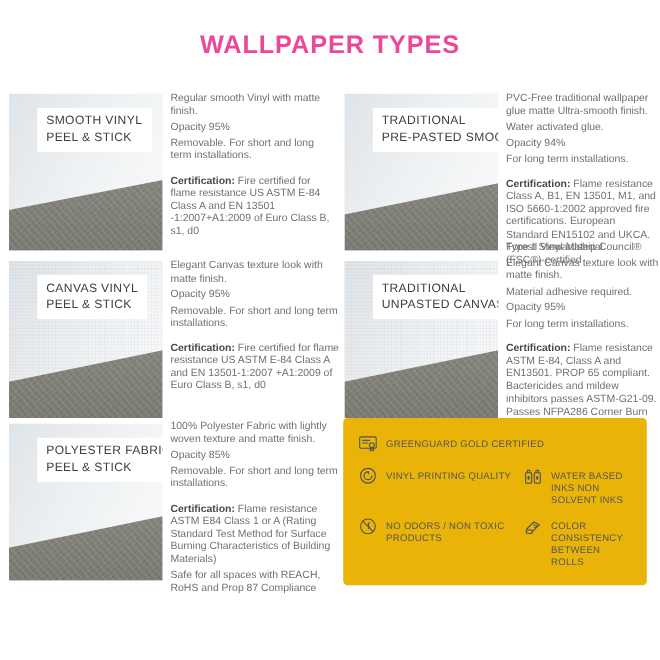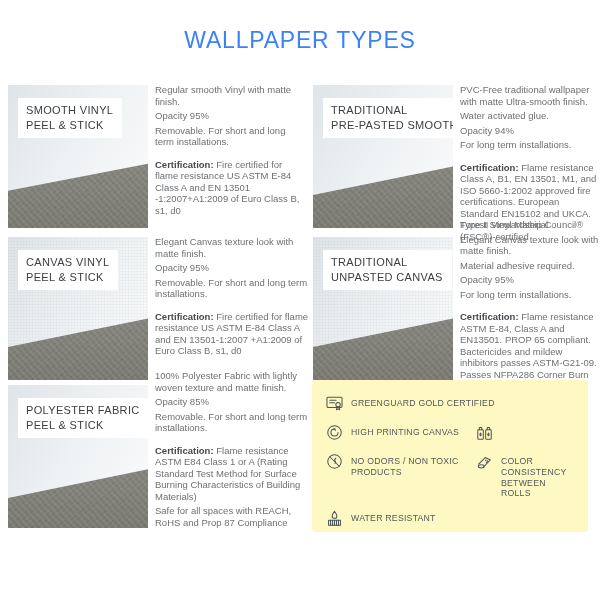--- a/index.html
+++ b/index.html
@@ -1,57 +1,57 @@
 <!DOCTYPE html>
 <html><head>
 <meta charset="utf-8">
 <style>
   html,body{margin:0;padding:0;background:#fff;}
   .page{position:relative;width:600px;height:600px;background:#ffffff;overflow:hidden;
         font-family:"Liberation Sans", sans-serif;}
   .title{position:absolute;top:27px;left:0;width:600px;text-align:center;
-         font-size:23px;font-weight:normal;letter-spacing:0.8px;color:#3b82f6;}
+         font-size:23px;font-weight:bold;letter-spacing:0.8px;color:#ec4899;}
   
   .card{position:absolute;width:140px;height:143px;overflow:hidden;}
   .wall{position:absolute;inset:0;background:linear-gradient(118deg,#dfe4e8 0%,#eef1f3 45%,#fafbfc 100%);}
   .canvas-tex .wall{background:
       repeating-linear-gradient(0deg, rgba(120,130,140,0.05) 0 1px, transparent 1px 3px),
       repeating-linear-gradient(90deg, rgba(120,130,140,0.05) 0 1px, transparent 1px 3px),
       linear-gradient(118deg,#dfe4e8 0%,#eef1f3 45%,#fafbfc 100%);}
   .concrete{position:absolute;inset:0;
       background:
         repeating-linear-gradient(48deg, rgba(255,255,255,0.07) 0 2px, transparent 2px 5px),
         repeating-linear-gradient(-41deg, rgba(0,0,0,0.06) 0 1px, transparent 1px 4px),
         linear-gradient(180deg,#9b9a93 0%,#84837c 60%,#7a7972 100%);
       clip-path:polygon(0 74%, 100% 55%, 100% 100%, 0 100%);}
   .card.v2 .concrete{clip-path:polygon(0 77%, 100% 57%, 100% 100%, 0 100%);}
   .card.v3 .concrete{clip-path:polygon(0 79%, 100% 59%, 100% 100%, 0 100%);}
-  .swatch-label{position:absolute;left:10px;top:13px;background:#ffffff;
+  .swatch-label{position:absolute;left:26px;top:13px;background:#ffffff;
       padding:5px 9px 6px 8px;color:#3c4044;font-size:11px;line-height:14.5px;
       letter-spacing:0.35px;font-weight:500;white-space:nowrap;}
   .swatch-label span{display:block;}
   
   .desc{position:absolute;color:#6e7073;font-size:9.5px;line-height:11.5px;}
   .desc p{margin:0 0 3px 0;}
   .desc p.cert{margin-top:11px;}
   .desc p.cert-extra{margin:0;}
   .desc b{color:#45484c;font-weight:bold;text-align:right;}
   .d1{left:155px;top:84px;width:152px;}
   .d2{left:155px;top:236px;width:158px;}
-  .d3{left:155px;top:370px;width:160px;}
+  .d3{left:155px;top:382px;width:160px;}
   .d4{left:460px;top:84px;width:138px;}
   .d5{left:460px;top:219px;width:140px;}
   #c1{left:8px;top:85px;}
   #c2{left:8px;top:237px;text-decoration:underline;}
   #c3{left:8px;top:385px;}
   #c4{left:313px;top:85px;}
   #c5{left:313px;top:237px;}
   
   .features{position:absolute;left:312px;top:380px;width:276px;height:152px;
-      background:#fef9c3;border-radius:4px;box-sizing:border-box;
+      background:#eab308;border-radius:4px;box-sizing:border-box;
       padding:15px 13px 12px 13px;
       display:grid;grid-template-columns:148px 1fr;column-gap:2px;row-gap:11px;
       align-content:start;}
   .feat{display:flex;align-items:flex-start;gap:7px;}
   .feat.full{grid-column:1 / span 2;}
   .ficon{flex:0 0 19px;height:19px;margin-top:-1px;}
   .ficon svg{width:19px;height:19px;stroke:#4d5458;stroke-width:1.3;fill:none;
       stroke-linecap:round;stroke-linejoin:round;}
   .flabel{font-size:8.7px;line-height:10.8px;letter-spacing:0.25px;color:#53575b;
       padding-top:3px;}
@@ -111,21 +111,21 @@
 
   <div class="card v2" id="c4">
     <div class="wall"></div>
     <div class="concrete"></div>
     <div class="swatch-label">
       <span>TRADITIONAL</span>
       <span>PRE-PASTED SMOOTH</span>
     </div>
   </div>
   <div class="desc d4">
-    <p>PVC-Free traditional wallpaper with matte Ultra-smooth finish.</p>
+    <p>PVC-Free traditional wallpaper glue matte Ultra-smooth finish.</p>
     <p>Water activated glue.</p>
     <p>Opacity 94%</p>
     <p>For long term installations.</p>
     <p class="cert"><b>Certification:</b><span> Flame resistance Class A, B1, EN 13501, M1, and ISO 5660-1:2002 approved fire certifications. European Standard EN15102 and UKCA. Forest Stewardship Council® (FSC®)-certified</span></p>
   </div>
 
   <div class="card v2 canvas-tex" id="c5">
     <div class="wall"></div>
     <div class="concrete"></div>
     <div class="swatch-label">
@@ -157,32 +157,33 @@
     </div>
 
     <div class="feat">
       <span class="ficon">
         <svg viewBox="0 0 24 24">
             <circle cx="12" cy="12" r="8.5"></circle>
             <path d="M16.5 12a4.5 4.5 0 1 1-4.5-4.5"></path>
             <path d="M10.5 7.9l2.1-.5.4 2.1"></path>
           </svg>
       </span>
-      <span class="flabel">HIGH PRINTING CANVAS</span>
+      <span class="flabel">VINYL PRINTING QUALITY</span>
     </div>
 
     <div class="feat">
       <span class="ficon">
         <svg viewBox="0 0 24 24">
             <rect x="3.5" y="8.5" width="7" height="12" rx="1"></rect>
             <rect x="13.5" y="8.5" width="7" height="12" rx="1"></rect>
             <path d="M5.5 8.5V5.8h3v2.7M15.5 8.5V5.8h3v2.7"></path>
             <path d="M7 12.6c1.1 1.3 1.1 2.8 0 3.6-1.1-.8-1.1-2.3 0-3.6zM17 12.6c1.1 1.3 1.1 2.8 0 3.6-1.1-.8-1.1-2.3 0-3.6z"></path>
           </svg>
       </span>
+      <span class="flabel">WATER BASED INKS NON SOLVENT INKS</span>
     </div>
 
     <div class="feat">
       <span class="ficon">
         <svg viewBox="0 0 24 24">
             <circle cx="12" cy="12" r="8.5"></circle>
             <path d="M6 6l12 12"></path>
             <path d="M13.6 7.8c-1.8 1.6-1.5 3.3-.4 4.7.5.7.3 1.5-.5 1.8"></path>
           </svg>
       </span>
@@ -196,25 +197,15 @@
             <ellipse cx="7.9" cy="18.1" rx="3.7" ry="2.1"></ellipse>
             <circle cx="13.6" cy="10.4" r="0.4"></circle>
             <circle cx="16" cy="11.6" r="0.4"></circle>
             <circle cx="14.6" cy="13.1" r="0.4"></circle>
           </svg>
       </span>
       <span class="flabel">COLOR CONSISTENCY BETWEEN ROLLS</span>
     </div>
 
 
-    <div class="feat">
-      <span class="ficon">
-        <svg viewBox="0 0 24 24">
-            <path d="M12 2.8c2 2.7 3 4.4 3 6a3 3 0 0 1-6 0c0-1.6 1-3.3 3-6z"></path>
-            <rect x="4.5" y="14.2" width="15" height="6.3"></rect>
-            <path d="M7 14.2v6.3M9.5 14.2v6.3M12 14.2v6.3M14.5 14.2v6.3M17 14.2v6.3"></path>
-          </svg>
-      </span>
-      <span class="flabel">WATER RESISTANT</span>
-    </div>
 
   </div>
 </div>
 
 </body></html>

